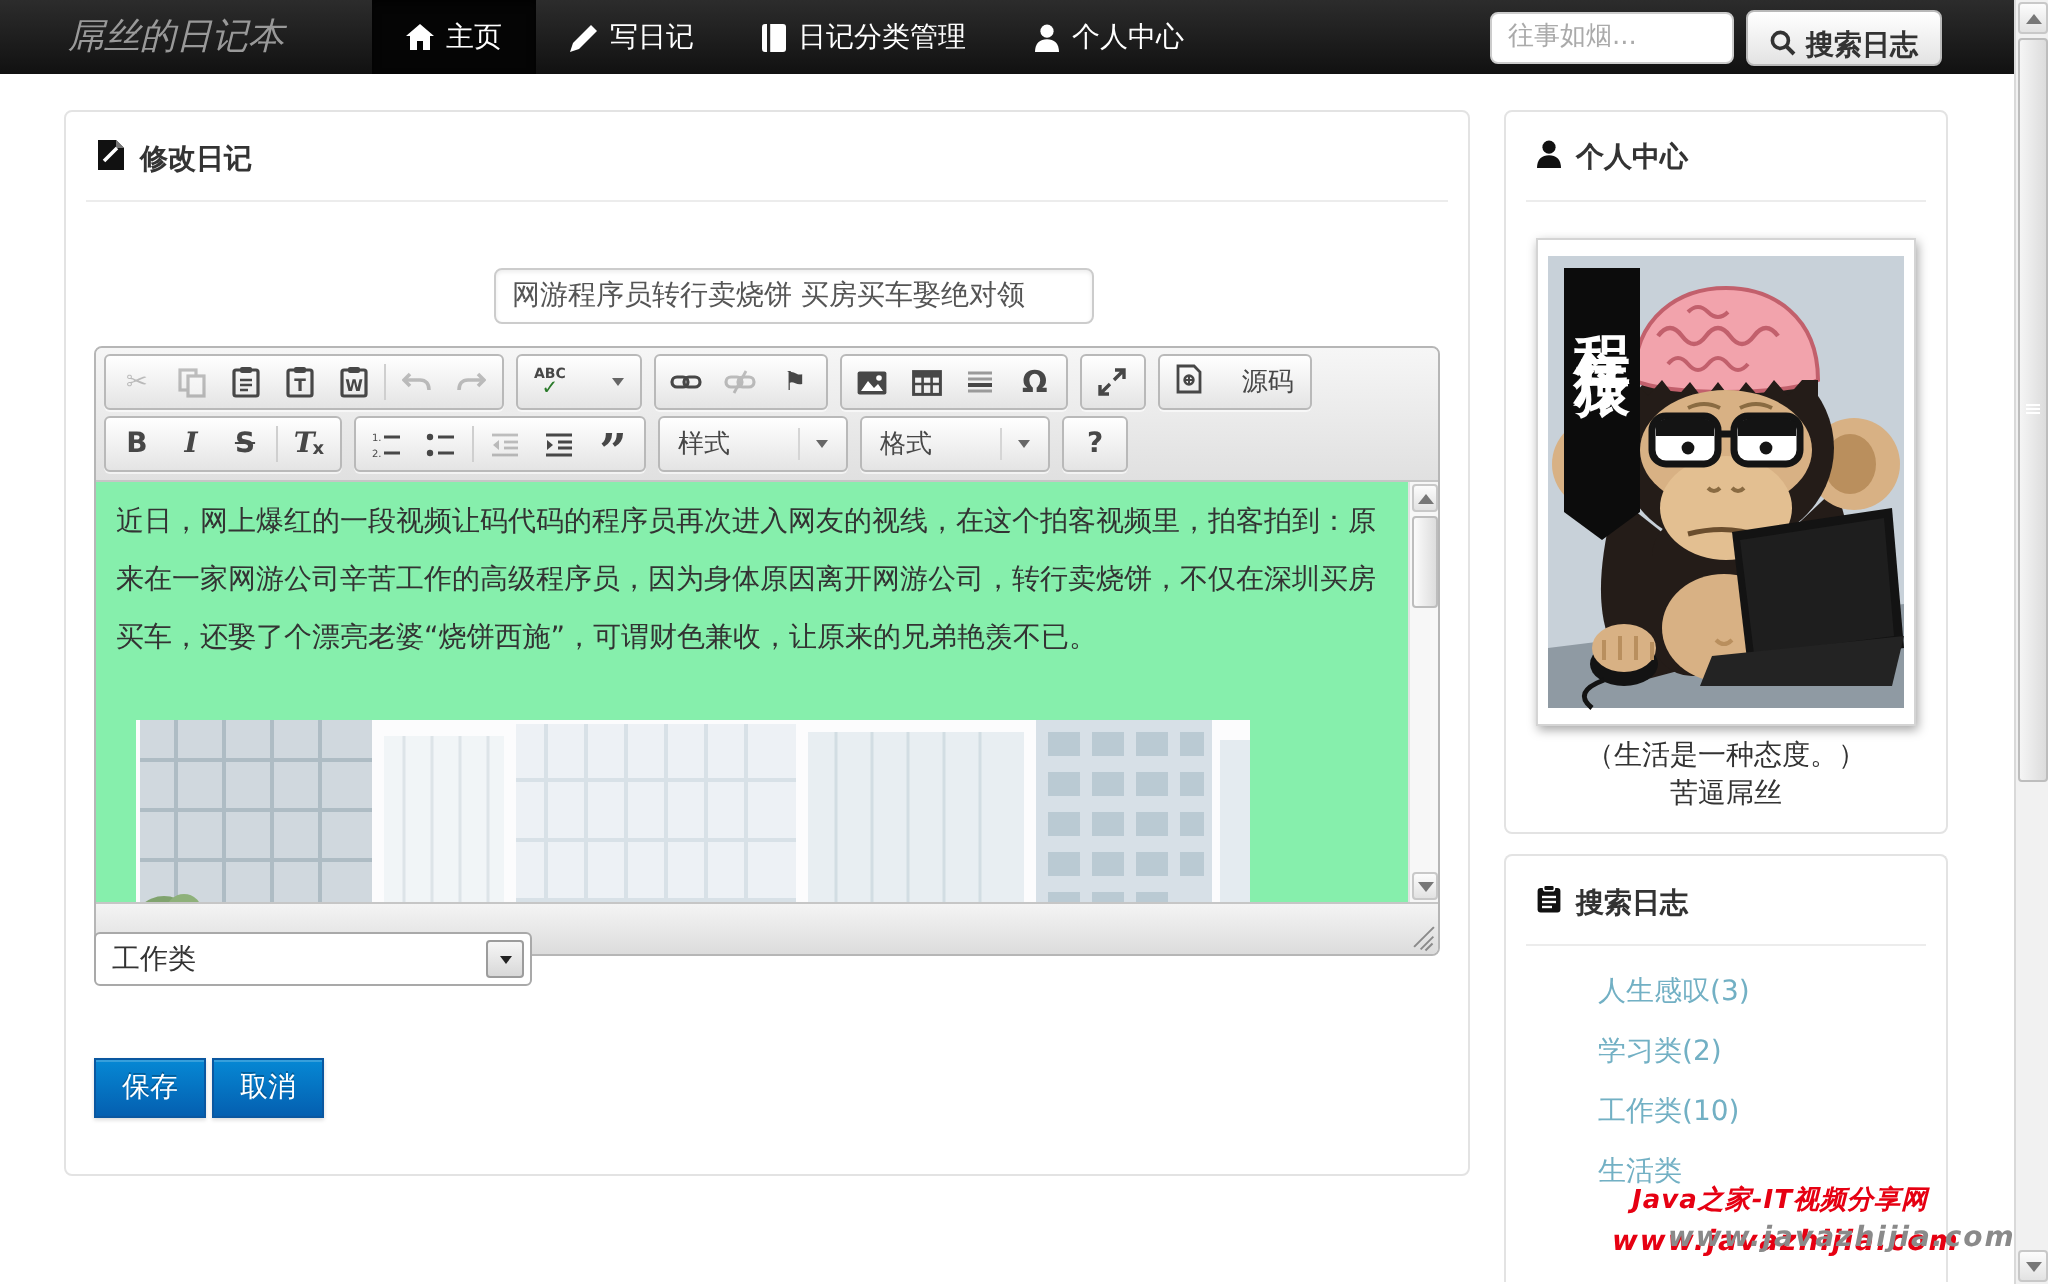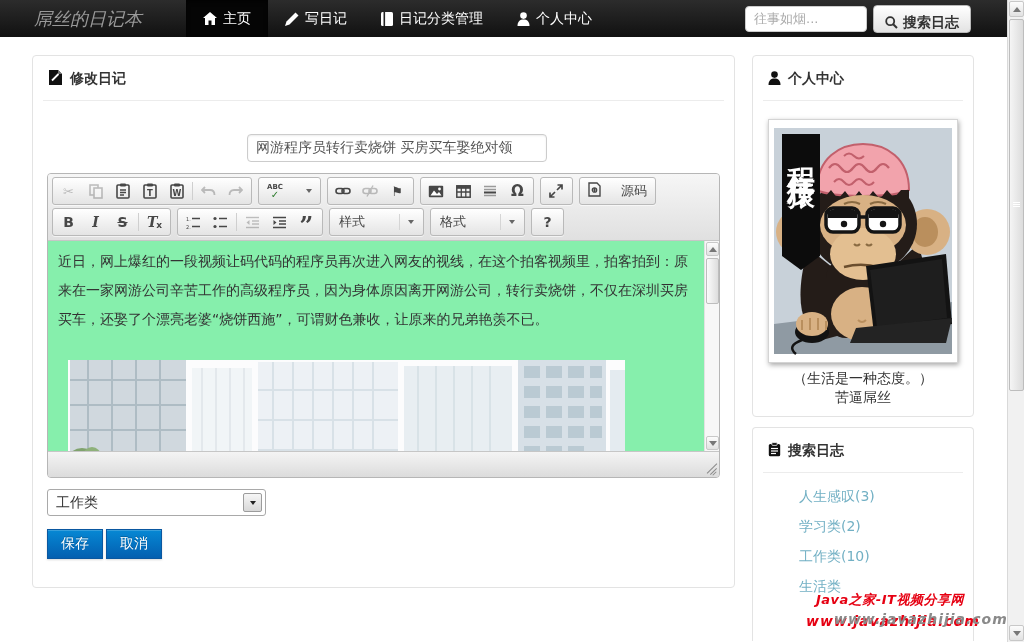--- a/index.html
+++ b/index.html
@@ -93,21 +93,21 @@
   .ed-thumb { position:absolute; left:1px; top:17px; width:13px; height:46px;
     background:linear-gradient(90deg,#fbfbfb,#ddd); border:1px solid #bdbdbd; border-radius:2px; }
   .ed-bottom { height:26px; background:linear-gradient(#f4f4f4,#dcdcdc); border-top:1px solid #c6c6c6; position:relative; }
   .resize-handle { position:absolute; right:2px; bottom:2px; width:14px; height:14px; cursor:se-resize; }
   .resize-handle i { position:absolute; background:#8a8a8a; height:1px; transform:rotate(-45deg); }
   .resize-handle i:nth-child(1){ width:14px; right:-2px; bottom:6px; }
   .resize-handle i:nth-child(2){ width:9px;  right:-1px; bottom:3px; }
   .resize-handle i:nth-child(3){ width:5px;  right:0;    bottom:1px; }
 
   
-  .cat-select { position:absolute; top:433px; left:14px; width:219px; height:27px;
+  .cat-select { position:absolute; top:410px; left:14px; width:219px; height:27px;
     background:#fff; border:1px solid #a9a9a9; border-radius:3px; display:flex; align-items:center;
     cursor:pointer; }
   .cat-select .val { flex:1; padding:0 8px; font-size:14px; color:#333; }
   .select-btn { width:19px; height:19px; margin-right:3px; border:1px solid #9c9c9c; border-radius:2px;
     background:linear-gradient(#f6f6f6,#d8d8d8); display:flex; align-items:center; justify-content:center; }
   .select-btn .tri-down { border-left-width:3px; border-right-width:3px; border-top:4px solid #222; }
 
   .btn-primary { position:absolute; height:30px; padding:0 13px; font-size:14px; color:#fff;
     background:linear-gradient(#0688d4,#045fb0); border:1px solid #0a57a0; border-radius:0;
     cursor:pointer; text-shadow:0 -1px 0 rgba(0,0,0,.25); font-family:inherit;

